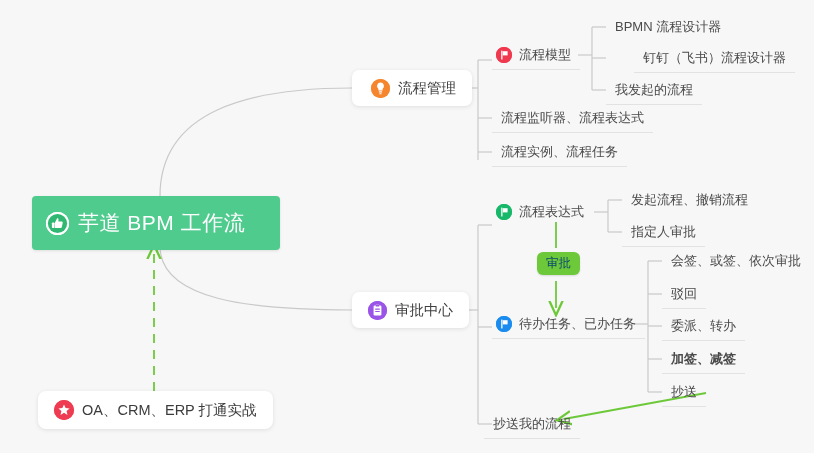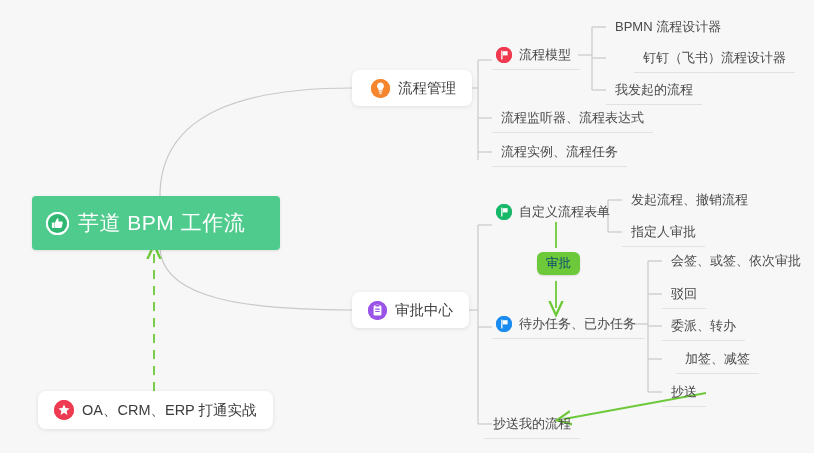--- a/index.html
+++ b/index.html
@@ -236,21 +236,21 @@
   </div>
 
   <div class="leaf with-icon no-rule" style="left:492px;top:197px;">
     <span class="ico ico-flag green">
       <svg width="16" height="16" viewBox="0 0 16 16">
         <circle cx="8" cy="8" r="8" fill="#17b86a"></circle>
         <rect x="5.2" y="3.6" width="1.3" height="9.0" rx="0.5" fill="#ffffff"></rect>
         <path d="M6.8 4.2 L11.6 4.2 L11.6 8.4 L6.8 8.4 Z" fill="#ffffff"></path>
       </svg>
     </span>
-    <span class="leaf-label">自定义流程表单</span>
+    <span class="leaf-label">流程表达式</span>
   </div>
 
   <div class="leaf with-icon" style="left:492px;top:309px;">
     <span class="ico ico-flag blue">
       <svg width="16" height="16" viewBox="0 0 16 16">
         <circle cx="8" cy="8" r="8" fill="#1a8cf0"></circle>
         <rect x="5.2" y="3.6" width="1.3" height="9.0" rx="0.5" fill="#ffffff"></rect>
         <path d="M6.8 4.2 L11.6 4.2 L11.6 8.4 L6.8 8.4 Z" fill="#ffffff"></path>
       </svg>
     </span>
@@ -274,21 +274,21 @@
   </div>
 
   <div class="leaf" style="left:662px;top:279px;">
     <span>驳回</span>
   </div>
 
   <div class="leaf" style="left:662px;top:311px;">
     <span>委派、转办</span>
   </div>
 
-  <div class="leaf" style="left:676px;top:344px;">
+  <div class="leaf" style="left:662px;top:344px;font-weight:bold;">
     <span>加签、减签</span>
   </div>
 
   <div class="leaf" style="left:662px;top:377px;">
     <span>抄送</span>
   </div>
 
   <div class="badge-approve">
     <span>审批</span>
   </div>

